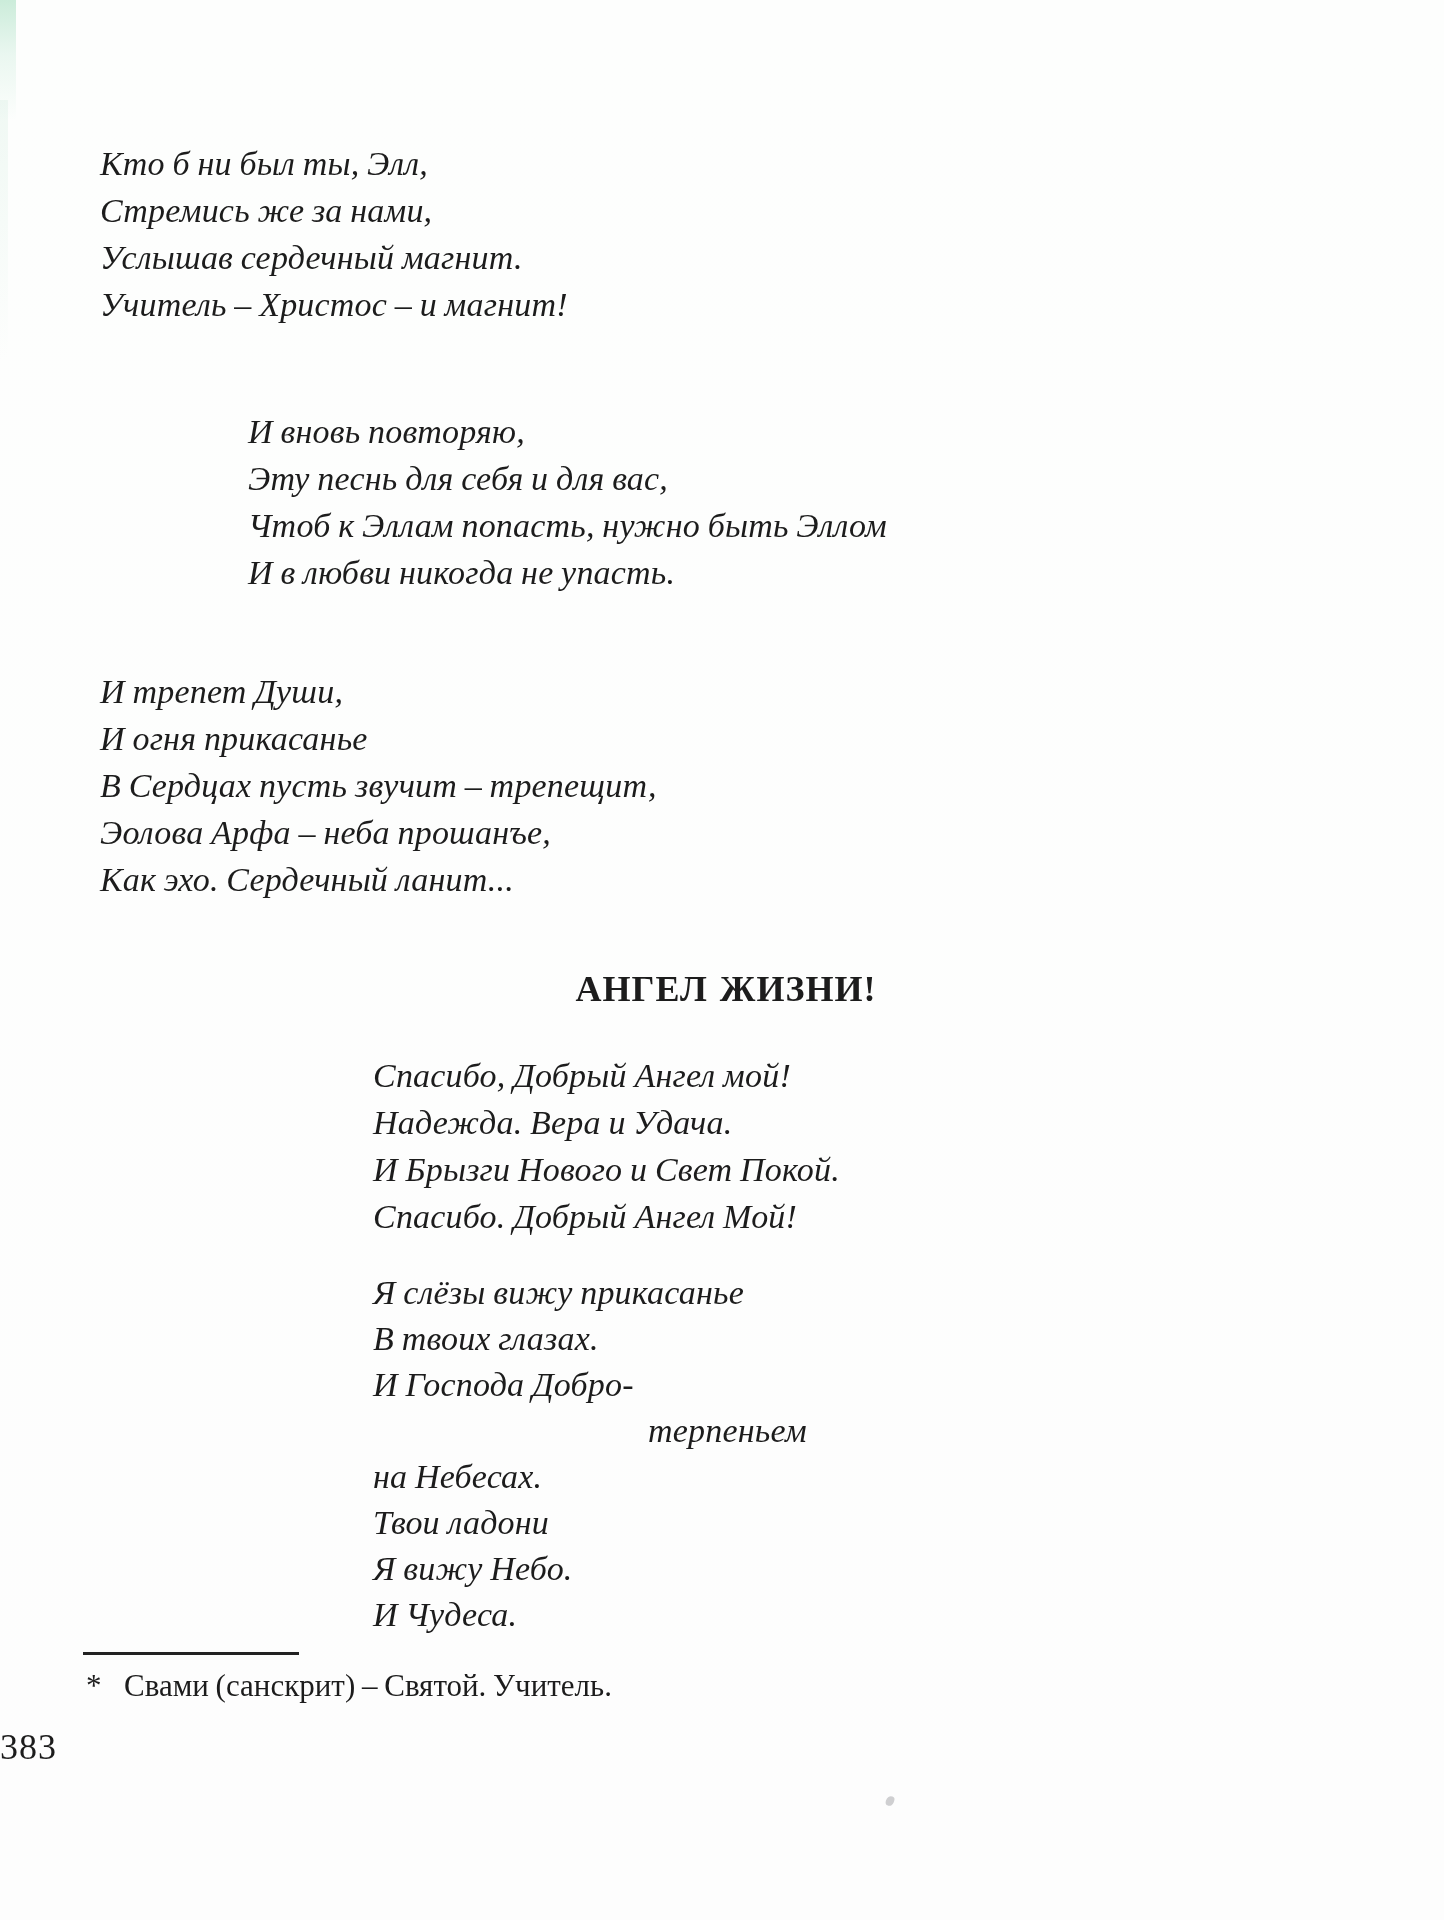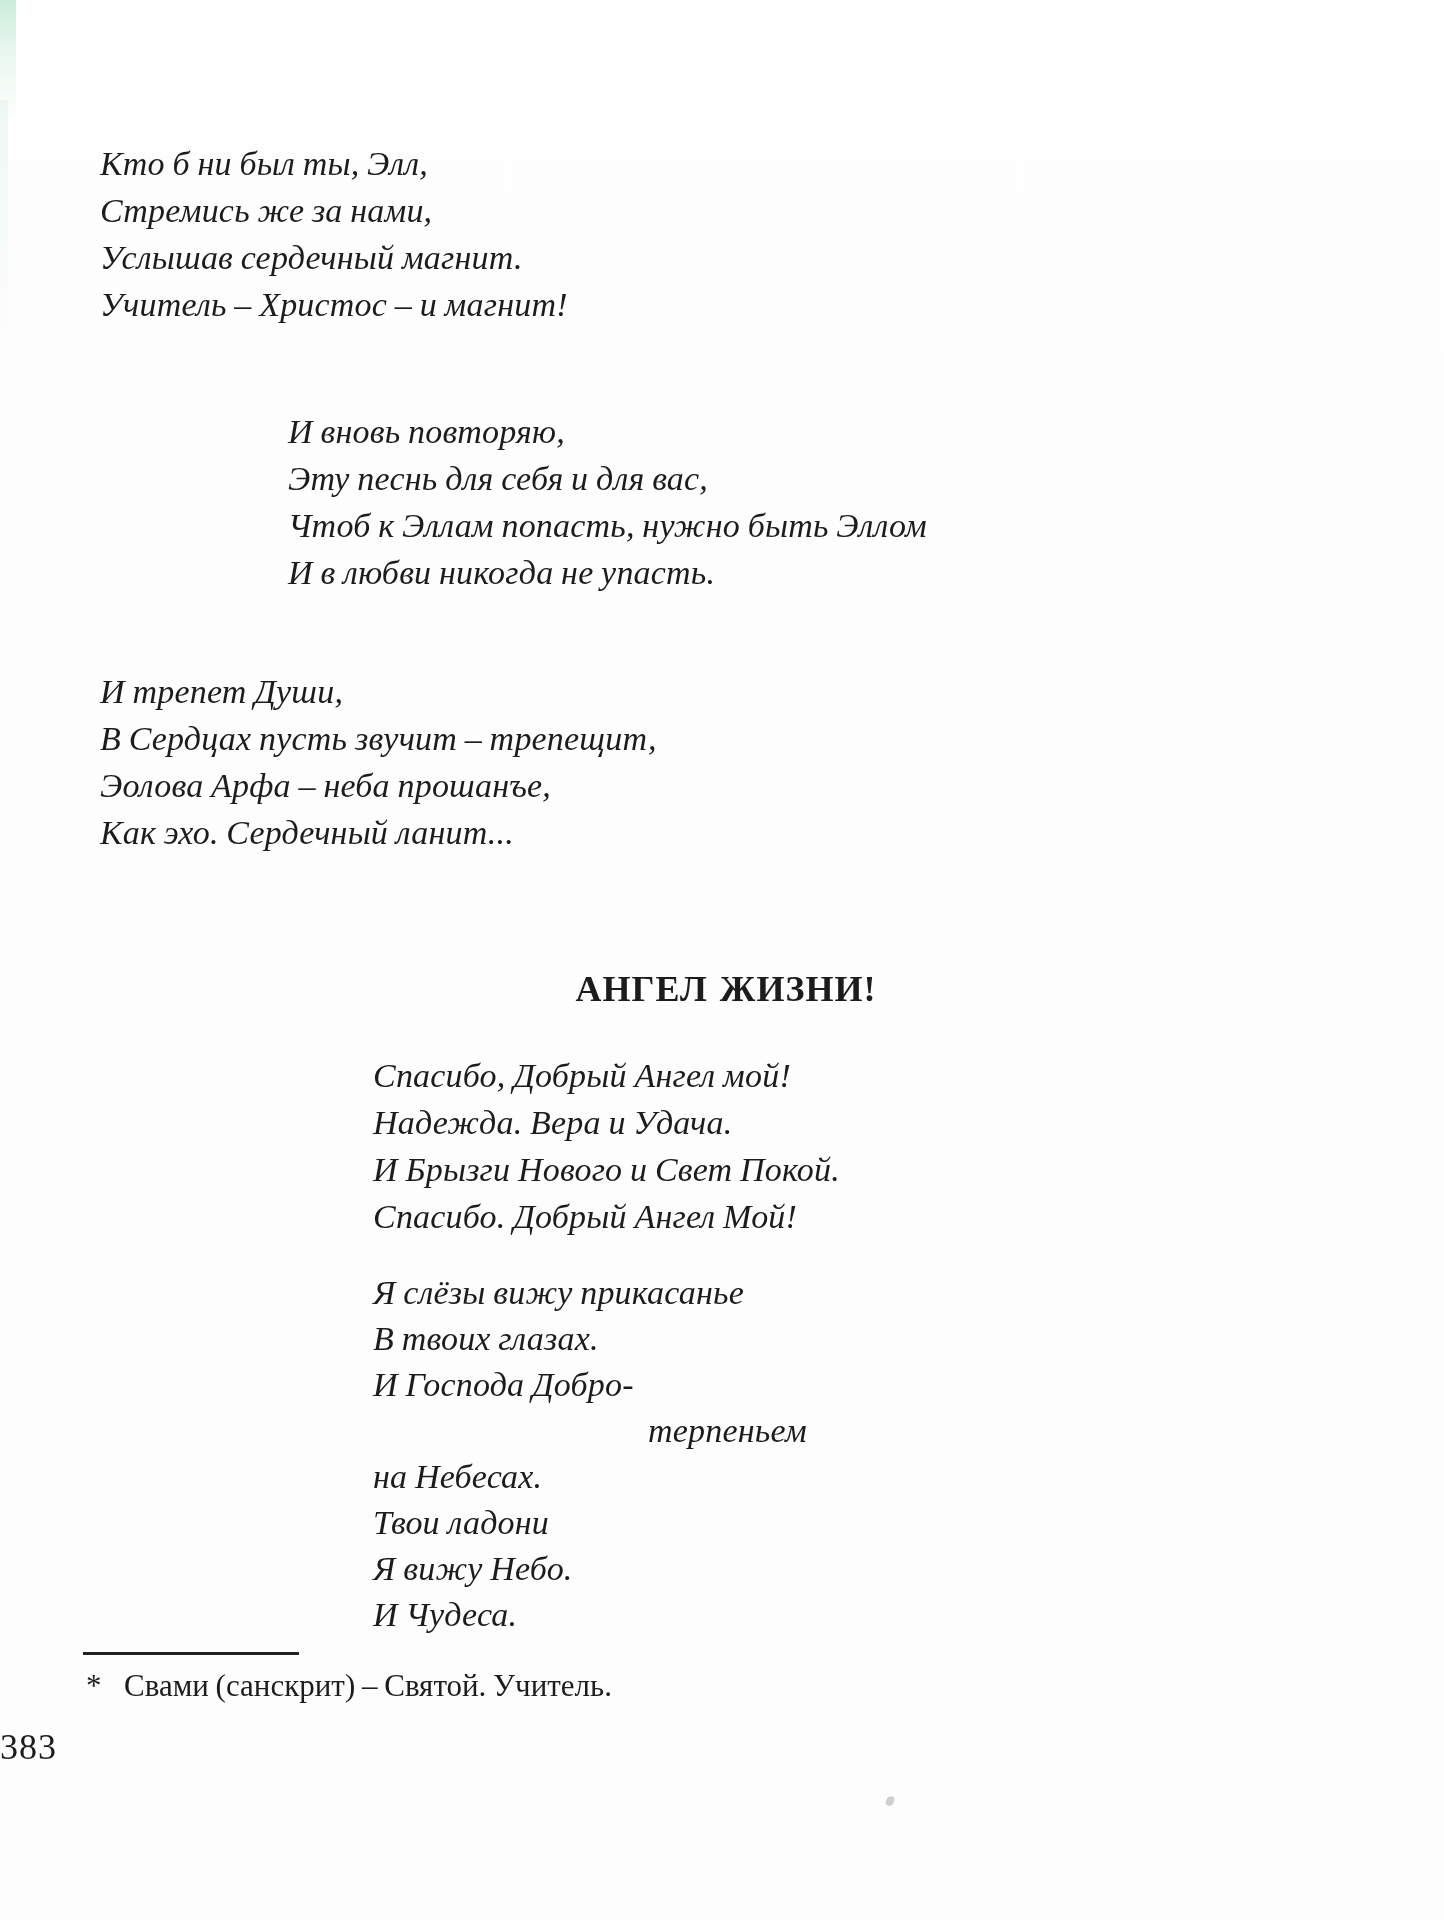--- a/index.html
+++ b/index.html
@@ -45,21 +45,21 @@
     line-height: 47px;
     white-space: nowrap;
     word-spacing: -1px;
     letter-spacing: 0.2px;
     font-style: italic;
   }
   .stanza .line {
     display: block;
   }
   .s1 { left: 100px; top: 140px; }
-  .s2 { left: 248px; top: 408px; margin-left: 40px; }
+  .s2 { left: 248px; top: 408px; }
   .s3 { left: 100px; top: 668px; }
   .poem-title {
     position: absolute;
     left: 4px;
     top: 968px;
     width: 100%;
     text-align: center;
     font-size: 36px;
     font-weight: bold;
     letter-spacing: 1px;
@@ -128,20 +128,21 @@
 
   <div class="stanza s2">
     <span class="line">И вновь повторяю,</span>
     <span class="line">Эту песнь для себя и для вас,</span>
     <span class="line">Чтоб к Эллам попасть, нужно быть Эллом</span>
     <span class="line">И в любви никогда не упасть.</span>
   </div>
 
   <div class="stanza s3">
     <span class="line">И трепет Души,</span>
+    <span class="line">И огня прикасанье</span>
     <span class="line">В Сердцах пусть звучит – трепещит,</span>
     <span class="line">Эолова Арфа – неба прошанъе,</span>
     <span class="line">Как эхо. Сердечный ланит...</span>
   </div>
 
   <div class="poem-title">АНГЕЛ ЖИЗНИ!</div>
 
   <div class="stanza s4">
     <span class="line">Спасибо, Добрый Ангел мой!</span>
     <span class="line">Надежда. Вера и Удача.</span>

